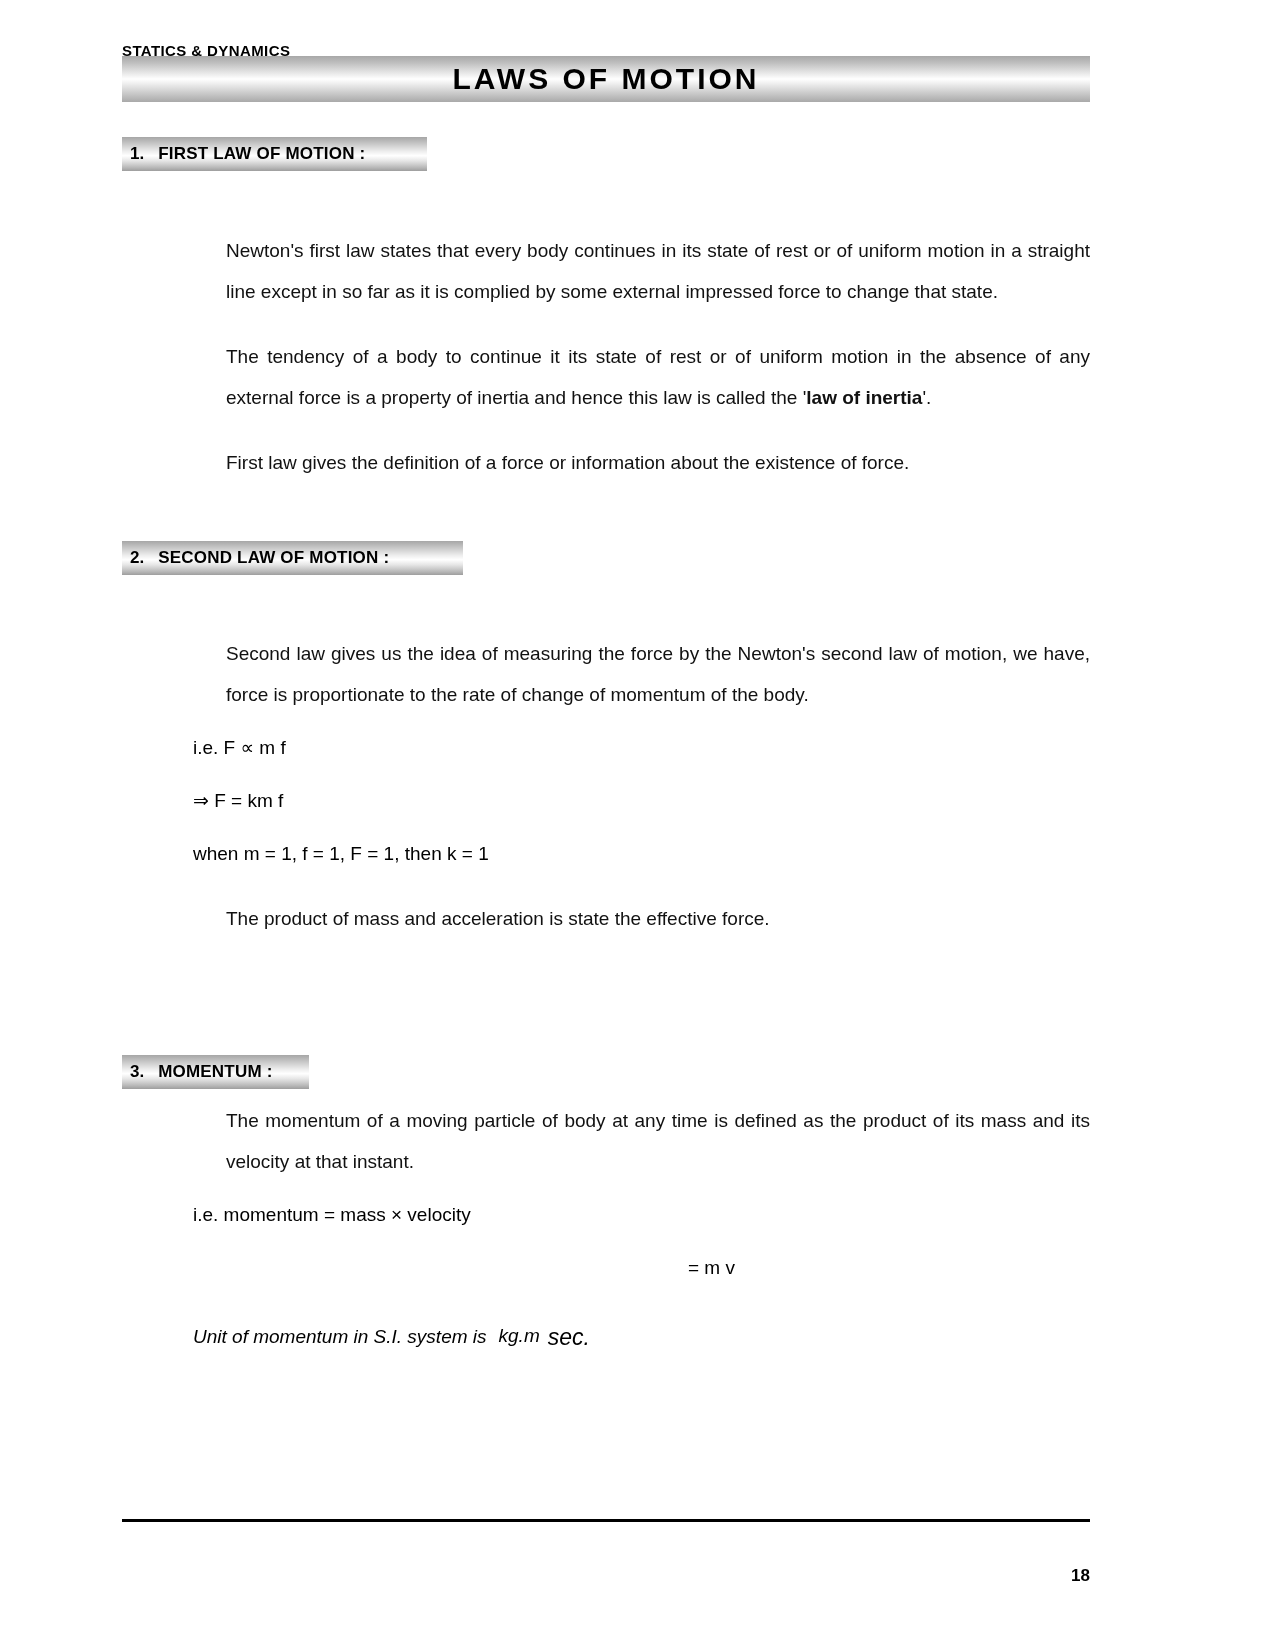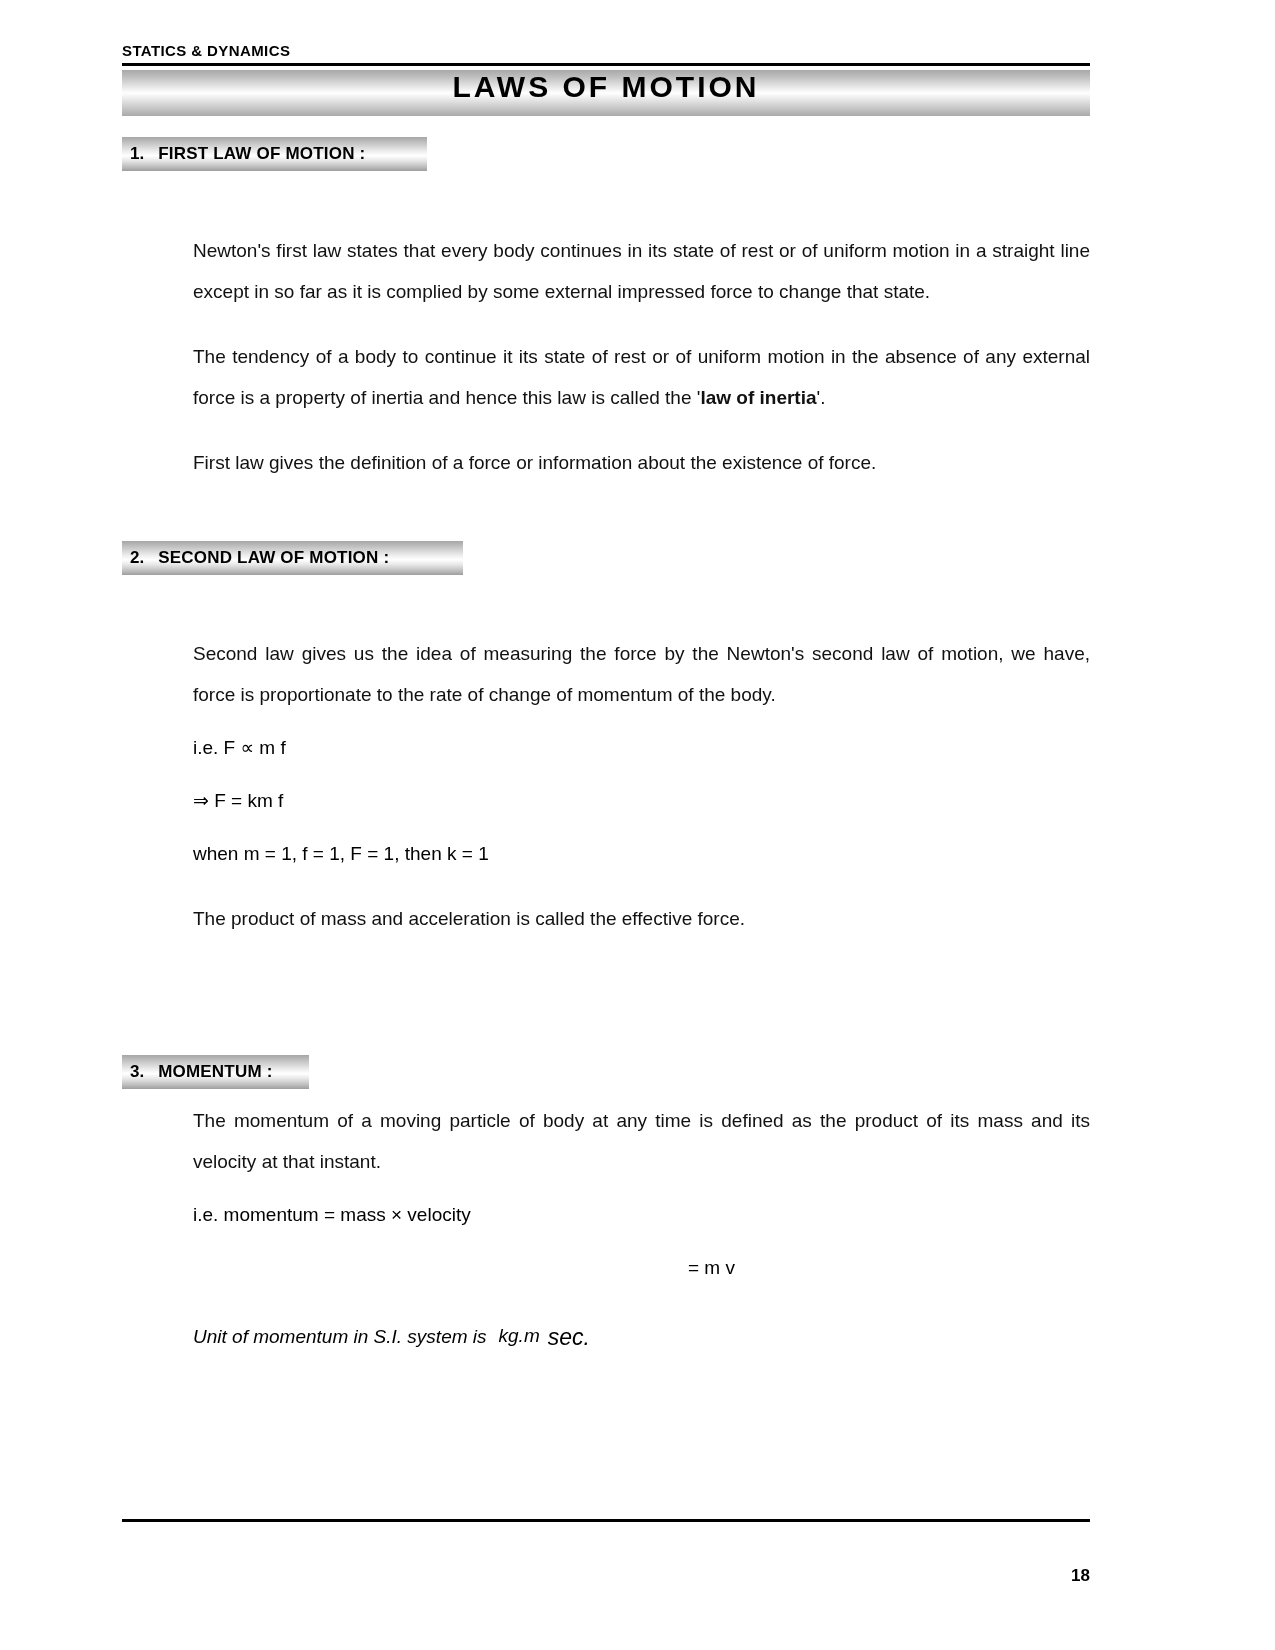--- a/index.html
+++ b/index.html
@@ -40,33 +40,33 @@
     top: 63px;
     width: 968px;
     height: 3px;
     background: #000000;
   }
 
   
   .title-banner {
     position: absolute;
     left: 122px;
-    top: 70px;
+    top: 56px;
     width: 968px;
     height: 46px;
     background: linear-gradient(to bottom,
         #a8a8a8 0%,
         #bdbdbd 14%,
         #e2e2e2 34%,
         #ffffff 50%,
         #f2f2f2 58%,
         #cfcfcf 78%,
         #a9a9a9 100%);
     display: flex;
-    align-items: flex-start;
+    align-items: center;
     justify-content: center;
   }
   .title-text {
     font-size: 30px;
     font-weight: bold;
     letter-spacing: 3px;
     color: #000000;
     white-space: nowrap;
   }
 
@@ -104,20 +104,21 @@
   .body-block {
     position: absolute;
     left: 193px;
     width: 897px;
   }
   .para {
     font-size: 19px;
     line-height: 41px;
     text-align: justify;
     color: #111111;
+    margin-left: 33px;
   }
   .para.nojustify { text-align: left; }
   .para b { font-weight: bold; }
 
   .formula {
     font-size: 19px;
     line-height: 41px;
     white-space: nowrap;
   }
   .formula-indent {
@@ -213,21 +214,21 @@
   <div class="body-block" style="top:633px;">
     <div class="para">Second law gives us the idea of measuring the force by the Newton's second law of motion, we have, force is proportionate to the rate of change of momentum of the body.</div>
     <div class="gap-s"></div>
     <div class="formula">i.e. F ∝ m f</div>
     <div class="gap-s"></div>
     <div class="formula">⇒ F = km f</div>
     <div class="gap-s"></div>
     <div class="formula">when m = 1, f = 1, F  = 1, then k = 1</div>
     <div class="gap-s"></div>
     <div class="gap-s"></div>
-    <div class="para nojustify">The product of mass and acceleration is called the effective force.</div>
+    <div class="para nojustify">The product of mass and acceleration is state the effective force.</div>
   </div>
 
   <div class="section-header" style="left:122px; top:1055px; width:187px;">
     <span class="num">3.</span>
     <span class="label">MOMENTUM :</span>
   </div>
 
   <div class="body-block" style="top:1100px;">
     <div class="para">The momentum of a moving particle of body at any time is defined as the product of its mass and its velocity at that instant.</div>
     <div class="gap-s"></div>

